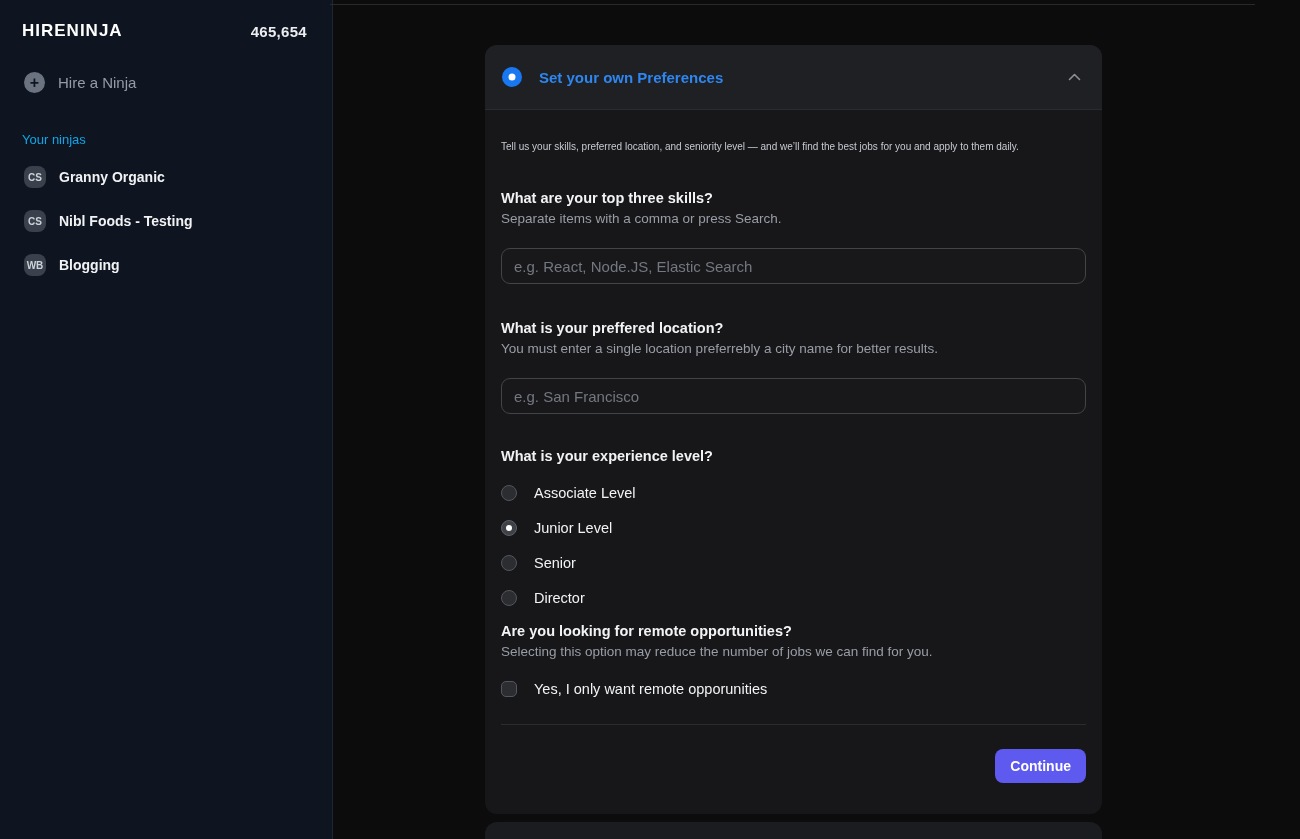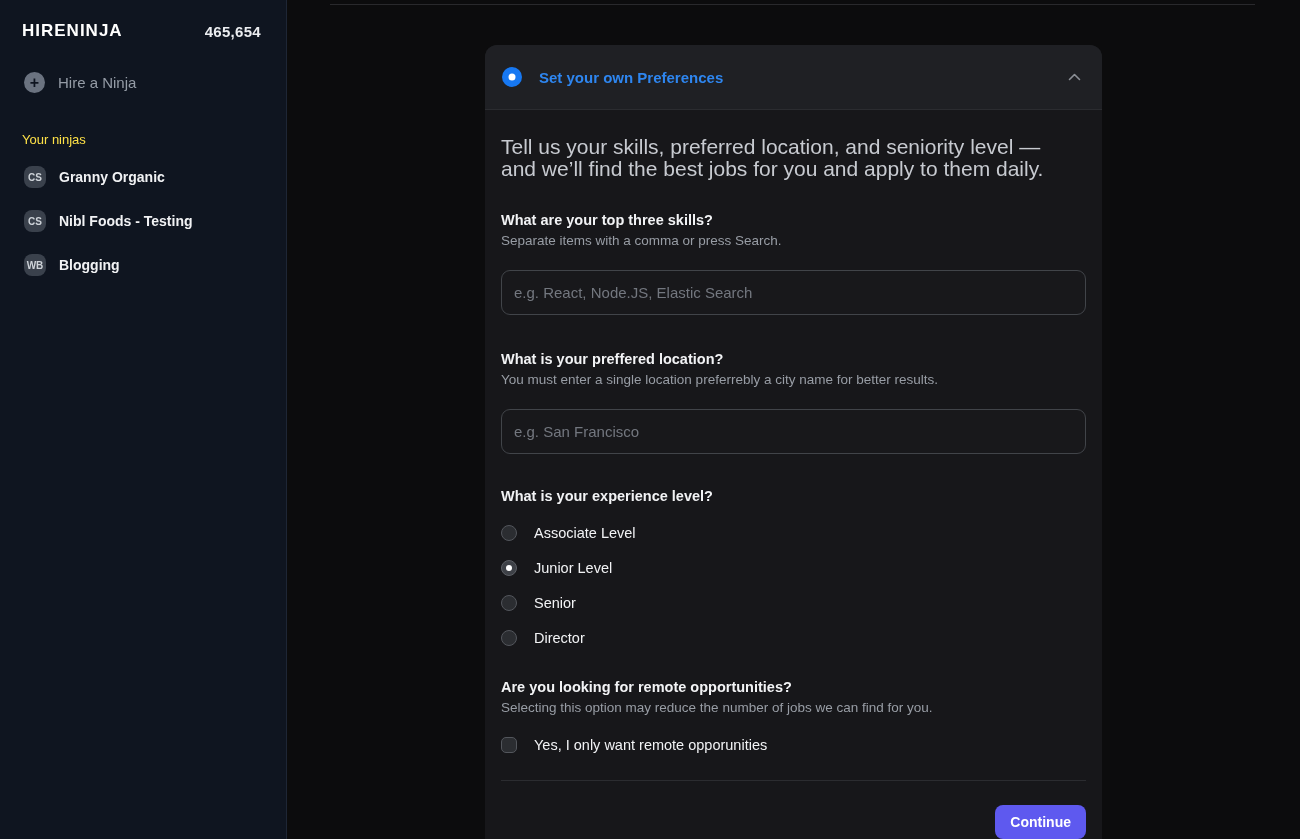--- a/index.html
+++ b/index.html
@@ -7,21 +7,21 @@
   body {
     background:#0c0c0d;
     font-family:"Liberation Sans", sans-serif;
     position:relative;
     overflow:hidden;
     color:#e8eaed;
   }
 
   
   .sidebar {
-    position:absolute; left:0; top:0; width:287px; height:839px;
+    position:absolute; left:0; top:0; width:333px; height:839px;
     background:#0f1520;
     border-right:1px solid #1e2635;
   }
   .sidebar-header {
     display:flex; align-items:center; justify-content:space-between;
     padding:21px 25px 0 22px;
   }
   .logo {
     color:#ffffff; font-size:17px; font-weight:800; letter-spacing:1px;
     cursor:pointer;
@@ -35,21 +35,21 @@
   .plus-circle {
     width:21px; height:21px; border-radius:50%;
     background:#6b7380; color:#0f1520;
     display:flex; align-items:center; justify-content:center;
     font-size:16px; font-weight:700; line-height:1;
   }
   .hire-label { color:#959ca6; font-size:15px; font-weight:500; }
 
   .section-label {
     margin:39px 0 0 22px;
-    color:#fde047; font-size:13px; font-weight:500;
+    color:#0ea5e9; font-size:13px; font-weight:500;
   }
   .ninja-list { margin-top:19px; }
   .ninja-item {
     display:flex; align-items:center; gap:13px;
     padding:0 0 0 24px; height:22px; margin-bottom:22px; cursor:pointer;
   }
   .ninja-badge {
     width:22px; height:22px; border-radius:8px;
     background:#3a414c; color:#ced3d9;
     font-size:10px; font-weight:700;
@@ -80,32 +80,32 @@
   }
   .blue-radio::after {
     content:""; position:absolute; left:50%; top:50%;
     width:7px; height:7px; border-radius:50%; background:#ffffff;
     transform:translate(-50%,-50%);
   }
   .card-title { color:#2e86f0; font-size:15px; font-weight:600; margin-left:17px; flex:1; }
   .chevron { display:flex; align-items:center; padding:4px; }
 
   .card-body { padding:26px 16px 13px; }
-  .desc { color:#c7cad0; font-size:21px; line-height:22px; max-width:580px; }
+  .desc { color:#c7cad0; font-size:10px; line-height:22px; max-width:580px; }
 
   .q-label { color:#f2f3f5; font-size:14.5px; font-weight:700; line-height:17px; }
   .helper { margin-top:4px; color:#989da5; font-size:13.5px; line-height:16px; }
 
   .group-skills { margin-top:32px; }
   .group-location { margin-top:36px; }
   .group-exp { margin-top:34px; }
-  .group-remote { margin-top:24px; }
+  .group-remote { margin-top:8px; }
 
   .text-input {
-    display:block; width:100%; height:45px; margin-top:21px;
+    display:block; width:100%; height:36px; margin-top:21px;
     background:#18181b; border:1px solid #414449; border-radius:9px;
     color:#e8eaed; font-size:15px; padding:0 12px;
     font-family:"Liberation Sans", sans-serif; outline:none;
   }
   .text-input::placeholder { color:#73777f; }
 
   .options { margin-top:10px; }
   .option-row { display:flex; align-items:center; height:35px; cursor:pointer; }
   .radio {
     width:16px; height:16px; border-radius:50%;

